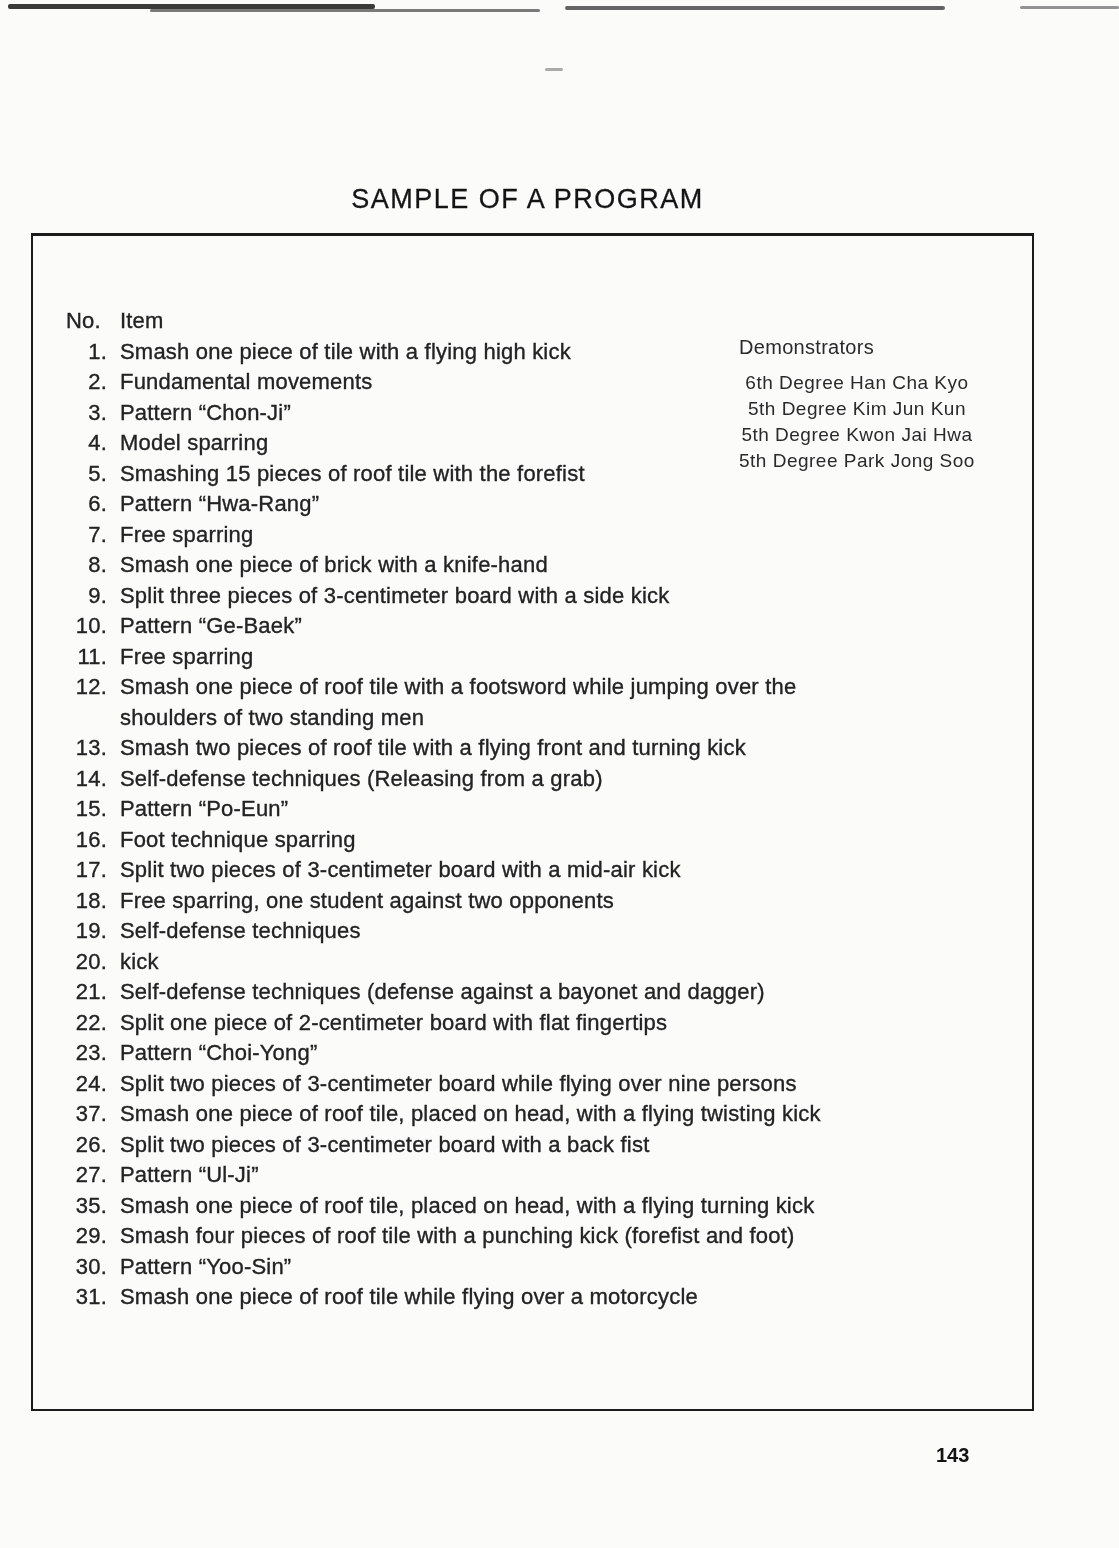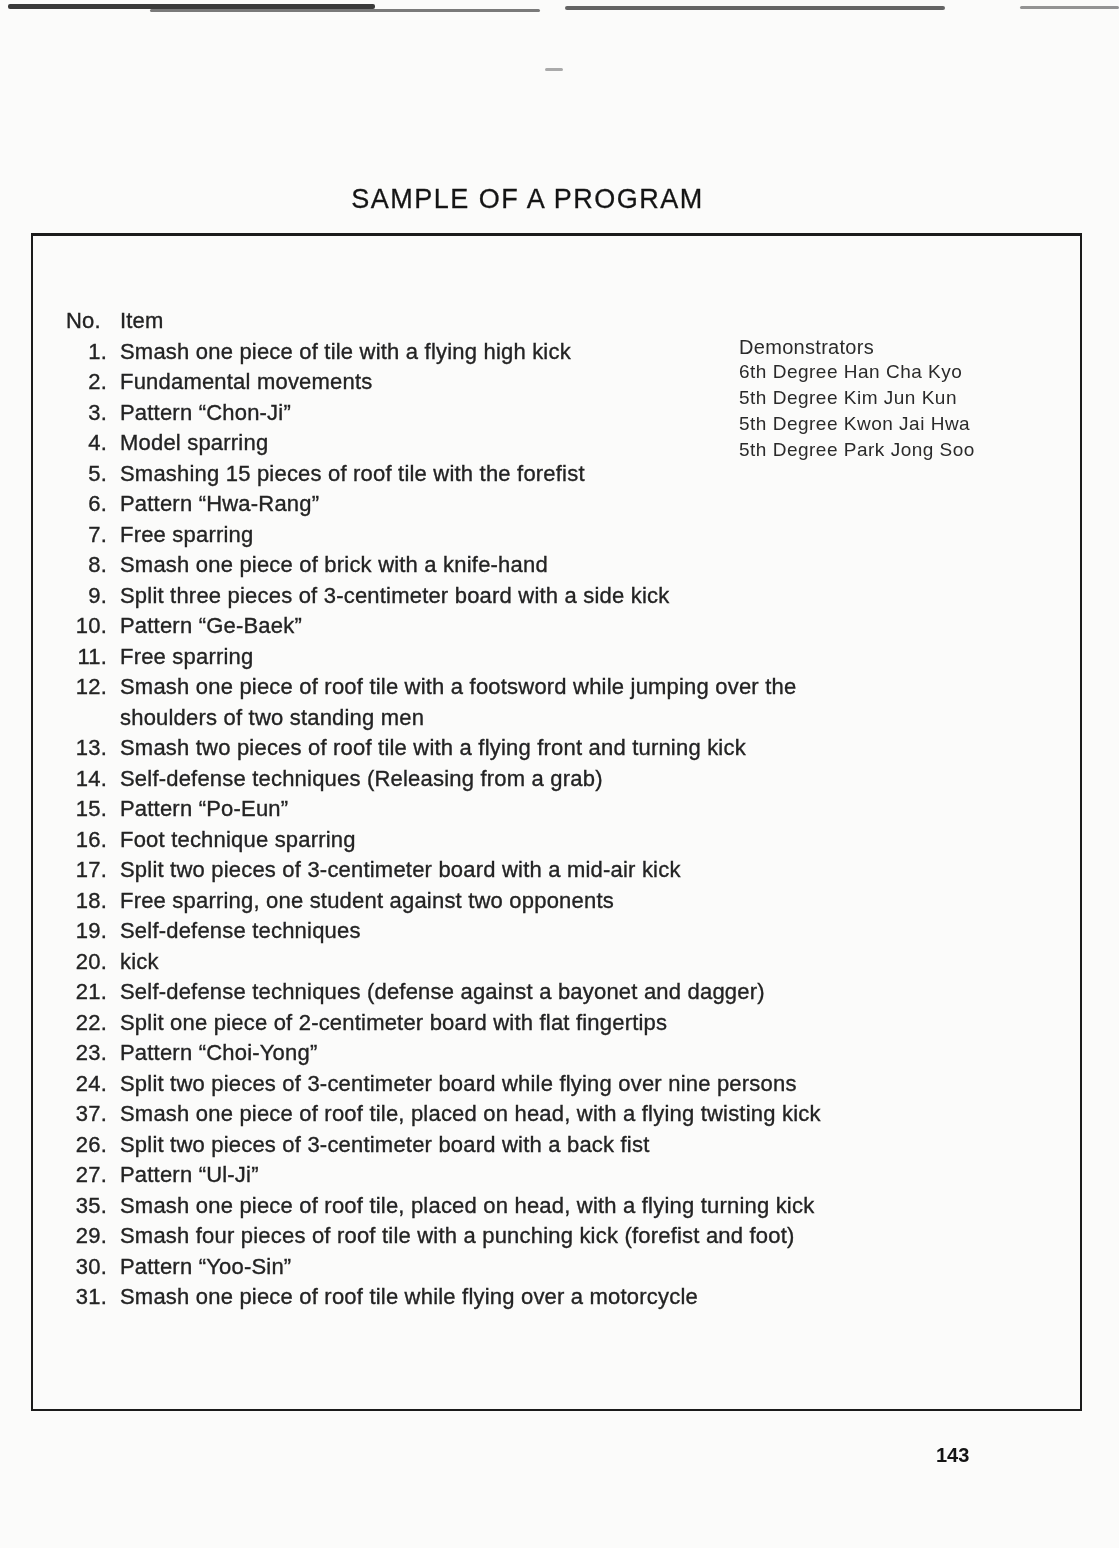--- a/index.html
+++ b/index.html
@@ -17,39 +17,38 @@
     text-align:center;
     font-size:27px; font-weight:normal; letter-spacing:1.5px;
     color:#141414;
     -webkit-text-stroke:0.3px #141414;
   }
   .program-box {
     position:absolute; left:31px; top:233px;
     width:999px; height:1173px;
     border:2px solid #1b1b1b; border-top-width:3px;
     background:transparent;
-    padding-left:48px;
   }
   .program-list {
     position:absolute; left:33px; top:70px;
     font-size:22px; letter-spacing:0.2px;
     -webkit-text-stroke:0.35px #232323;
     color:#232323;
   }
   .hdr-row, .item-row { display:flex; line-height:30.5px; }
   .num-cell { width:41px; flex:none; text-align:right; }
   .hdr-row .num-cell { text-align:left; }
   .txt-cell { margin-left:13px; }
   .txt-cell div { white-space:nowrap; }
   .demonstrators {
     position:absolute; left:706px; top:100px;
     color:#2a2a2a;
   }
   .demo-label { font-size:20px; letter-spacing:0.3px; }
-  .demo-names { font-size:19px; line-height:26px; letter-spacing:0.5px; }
+  .demo-names { margin-top:11px; font-size:19px; line-height:26px; letter-spacing:0.5px;text-align:center; }
   .page-number {
     position:absolute; left:936px; top:1444px;
     font-size:20px; font-weight:bold; color:#141414;
   }
 </style>
 </head>
 <body>
 
 <div class="scan-line" style="left:8px;   top:4px; width:367px; height:5px; background:#3a3a3a;"></div>
 <div class="scan-line" style="left:150px; top:9px; width:390px; height:3px; background:#7a7a7a;"></div>

